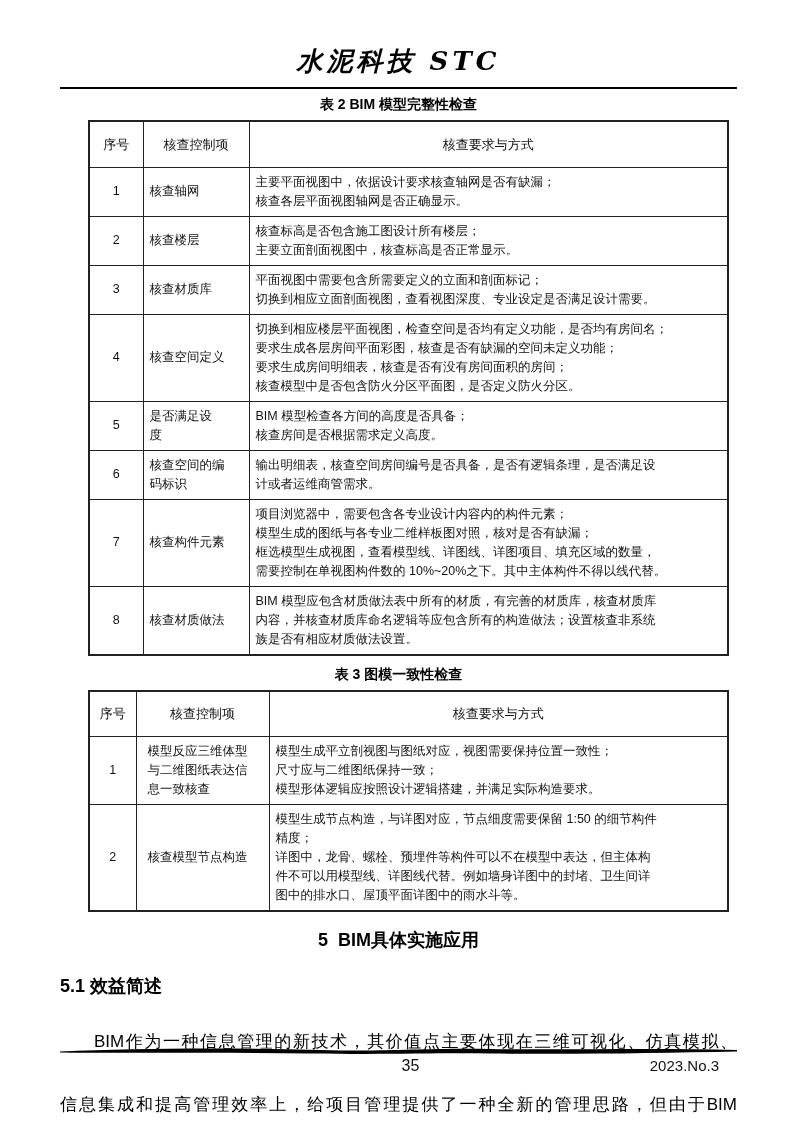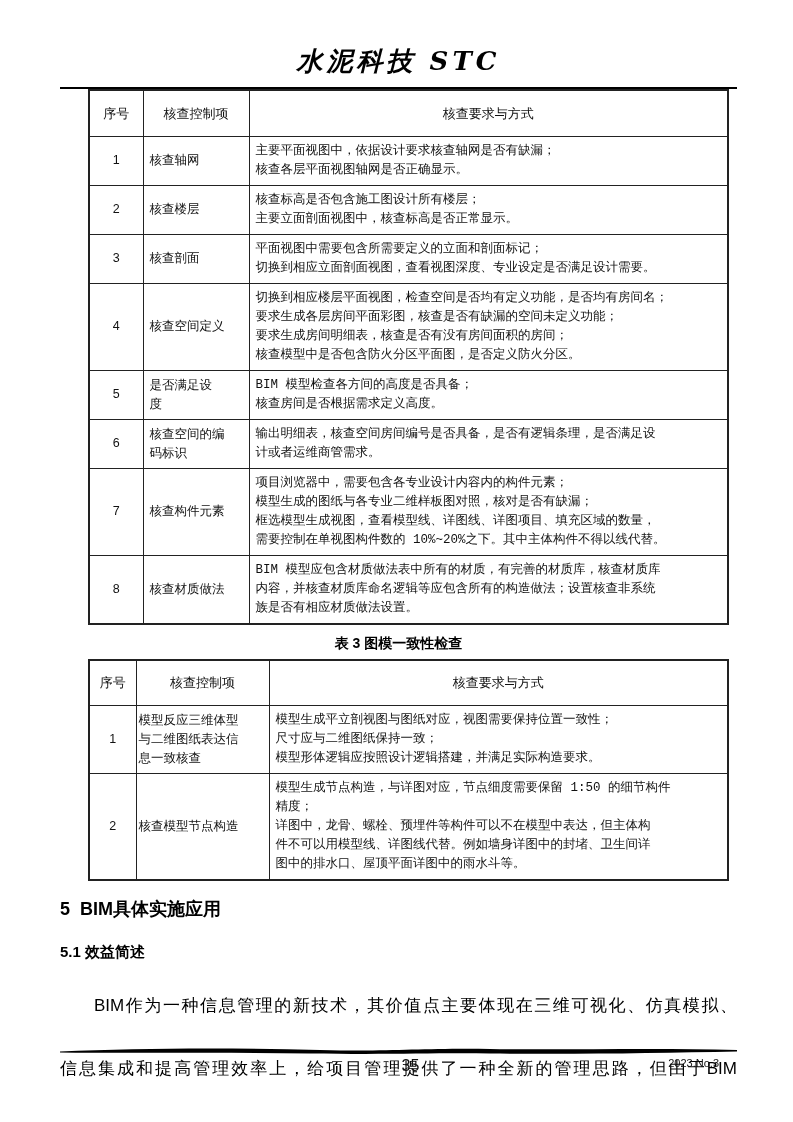--- a/index.html
+++ b/index.html
@@ -34,58 +34,59 @@
     border:1px solid #222;vertical-align:middle;
     padding:5px 6px;box-sizing:border-box;
   }
   table.doc-table{border:2px solid #222;}
   table.doc-table th{
     font-weight:normal;text-align:center;font-size:13px;
     height:46px;padding:4px 2px;
   }
   td.cell-no{text-align:center;}
   td.cell-item{text-align:left;white-space:pre-line;padding:5px 10px;}
-  td.cell-req{text-align:left;white-space:pre-line;padding:5px 8px;font-family:Liberation Mono, monospace;}
-  table.table3 td.cell-item{text-align:left;padding:5px 6px 5px 2px;margin-top:10px;}
+  td.cell-req{text-align:left;white-space:pre-line;padding:5px 8px;}
+  table.table3 td.cell-item{text-align:left;padding:5px 6px 5px 11px;margin-top:10px;}
 
   
   .heading-1{
     font-weight:bold;font-size:18px;color:#000;
-    margin:16px 0 0 0;white-space:pre;
+    margin:16px 0 0 0;white-space:pre;text-align:center;
   }
   .heading-2{
-    font-weight:bold;font-size:15px;color:#000;
+    font-weight:bold;font-size:18px;color:#000;
     margin:22px 0 0 0;white-space:pre;
   }
   .body-para{
     margin-top:12px;font-size:17px;line-height:63px;color:#000000;
     text-indent:2em;white-space:pre-line;
     text-align:justify;text-align-last:justify;
   }
 
   
   .footer{position:absolute;left:60px;top:1046px;width:677px;}
   .footer-rule-svg{display:block;width:677px;height:10px;}
   .footer-meta{position:relative;height:16px;margin-top:1px;}
   .page-number{
     position:absolute;left:12px;width:100%;text-align:center;
     font-size:16px;color:#111;
   }
   .issue-label{
-    position:absolute;right:18px;font-size:11px;color:#111;
+    position:absolute;right:18px;font-size:15px;color:#111;
   }
 </style>
 </head>
 <body>
 
 <div class="content">
 
   <div class="journal-title">水泥科技 STC</div>
   <div class="header-rule"></div>
 
+  <div class="table-caption">表 2 BIM 模型完整性检查</div>
 
   <table class="doc-table table2">
     <colgroup>
         <col style="width:54px">
         <col style="width:106px">
         <col style="width:479px">
       </colgroup>
     <thead>
       <tr>
         <th>序号</th>
@@ -101,21 +102,21 @@
 核查各层平面视图轴网是否正确显示。</td>
       </tr>
       <tr>
         <td class="cell-no">2</td>
         <td class="cell-item">核查楼层</td>
         <td class="cell-req">核查标高是否包含施工图设计所有楼层；
 主要立面剖面视图中，核查标高是否正常显示。</td>
       </tr>
       <tr>
         <td class="cell-no">3</td>
-        <td class="cell-item">核查剖面</td>
+        <td class="cell-item">核查材质库</td>
         <td class="cell-req">平面视图中需要包含所需要定义的立面和剖面标记；
 切换到相应立面剖面视图，查看视图深度、专业设定是否满足设计需要。</td>
       </tr>
       <tr>
         <td class="cell-no">4</td>
         <td class="cell-item">核查空间定义</td>
         <td class="cell-req">切换到相应楼层平面视图，检查空间是否均有定义功能，是否均有房间名；
 要求生成各层房间平面彩图，核查是否有缺漏的空间未定义功能；
 要求生成房间明细表，核查是否有没有房间面积的房间；
 核查模型中是否包含防火分区平面图，是否定义防火分区。</td>

